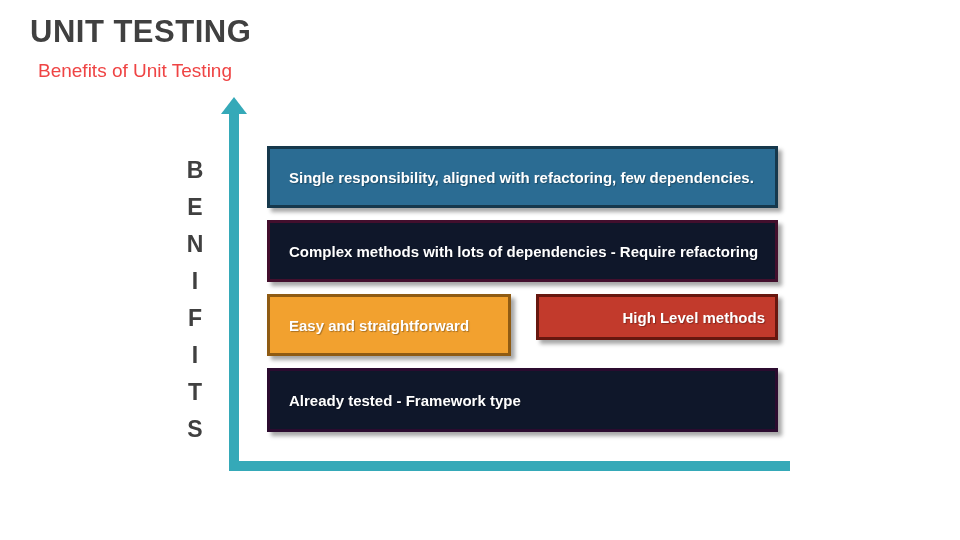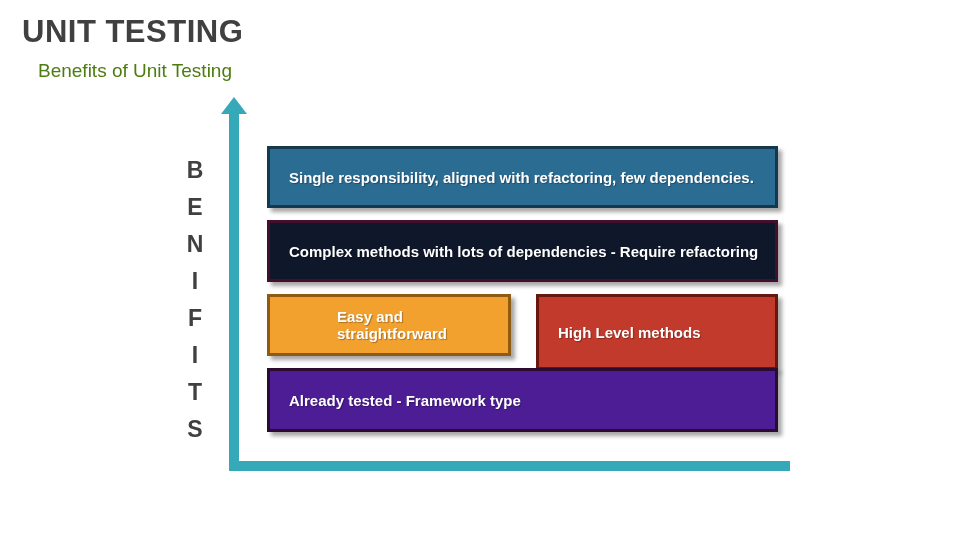--- a/index.html
+++ b/index.html
@@ -6,21 +6,21 @@
   .slide {
     position: relative;
     width: 960px;
     height: 540px;
     background: #ffffff;
     overflow: hidden;
     font-family: "Liberation Sans", sans-serif;
   }
   .title {
     position: absolute;
-    left: 22px;
+    left: 30px;
     top: 14px;
     margin: 0;
     font-size: 31px;
     font-weight: bold;
     letter-spacing: 0.5px;
     color: #404040;
   }
   .subtitle {
     position: absolute;
     left: 38px;
@@ -84,21 +84,21 @@
     text-shadow: 1px 1px 1px rgba(0,0,0,0.3);
   }
 </style>
 </head>
 <body>
 
 <div class="slide">
 
   <h1 class="title" style="color: rgb(64, 64, 64);">UNIT TESTING</h1>
 
-  <h2 class="subtitle" style="color: #4d7c0f;">Benefits of Unit Testing</h2>
+  <h2 class="subtitle" style="color: #ef4444;">Benefits of Unit Testing</h2>
 
   <div class="y-label" style="color: rgb(64, 64, 64);">
     <span>B</span>
     <span>E</span>
     <span>N</span>
     <span>I</span>
     <span>F</span>
     <span>I</span>
     <span>T</span>
     <span>S</span>
@@ -109,25 +109,25 @@
   <div class="h-axis" style="background-color: rgb(53, 169, 184);"></div>
 
   <div class="bar" style="left: 267px; top: 146px; width: 511px; height: 62px; background-color: rgb(43, 108, 147); border-color: rgb(22, 56, 76);">
     <span class="bar-label">Single responsibility, aligned with refactoring, few dependencies.</span>
   </div>
 
   <div class="bar" style="left: 267px; top: 220px; width: 511px; height: 62px; background-color: #0f172a; border-color: rgb(67, 15, 45);">
     <span class="bar-label">Complex methods with lots of dependencies - Require refactoring</span>
   </div>
 
-  <div class="bar" style="left: 267px; top: 294px; width: 244px; height: 62px; background-color: rgb(242, 161, 47); border-color: rgb(143, 91, 19); padding-left: 48px;">
+  <div class="bar" style="left: 267px; top: 294px; width: 244px; height: 62px; background-color: rgb(242, 161, 47); border-color: rgb(143, 91, 19);">
     <span class="bar-label">Easy and straightforward</span>
   </div>
 
-  <div class="bar" style="left: 536px; top: 294px; width: 242px; height: 76px; background-color: rgb(194, 58, 44); border-color: rgb(103, 23, 15);">
+  <div class="bar" style="left: 536px; top: 294px; width: 242px; height: 46px; background-color: rgb(194, 58, 44); border-color: rgb(103, 23, 15); justify-content: flex-end;">
     <span class="bar-label">High Level methods</span>
   </div>
 
-  <div class="bar" style="left: 267px; top: 368px; width: 511px; height: 64px; background-color: #4c1d95; border-color: rgb(43, 11, 47);">
+  <div class="bar" style="left: 267px; top: 368px; width: 511px; height: 64px; background-color: #0f172a; border-color: rgb(43, 11, 47);">
     <span class="bar-label">Already tested - Framework type</span>
   </div>
 
 </div>
 
 </body></html>

